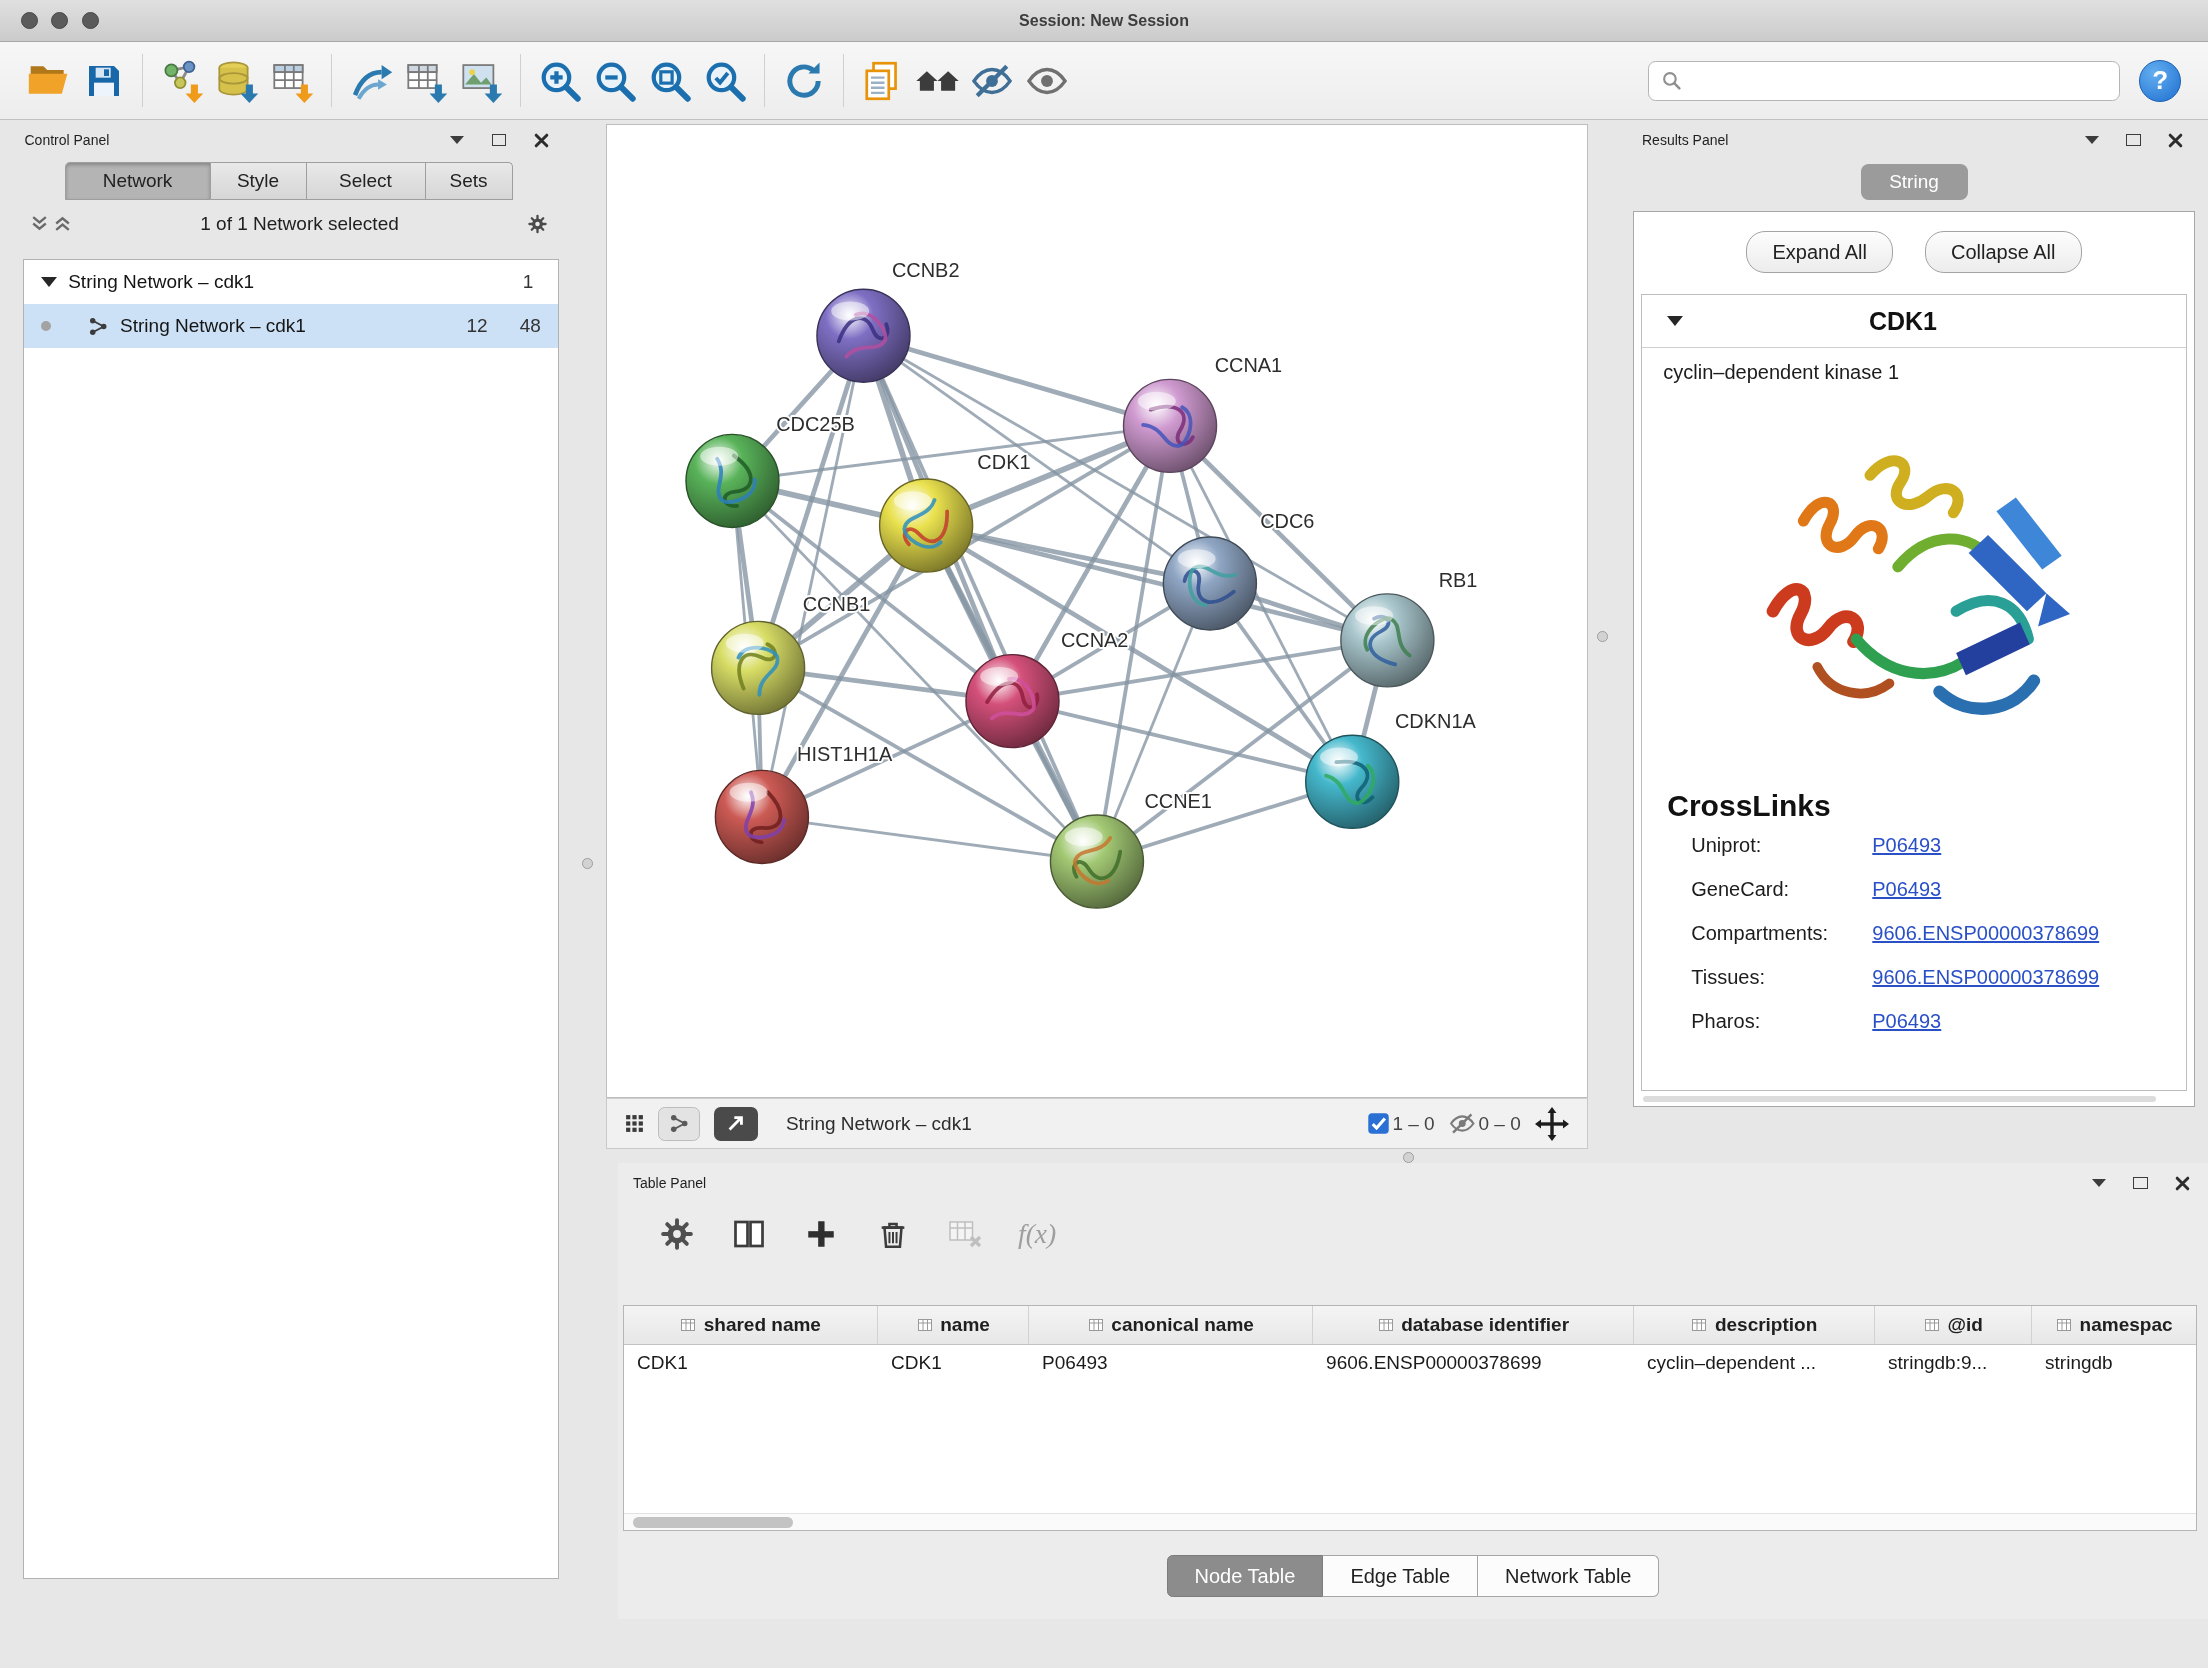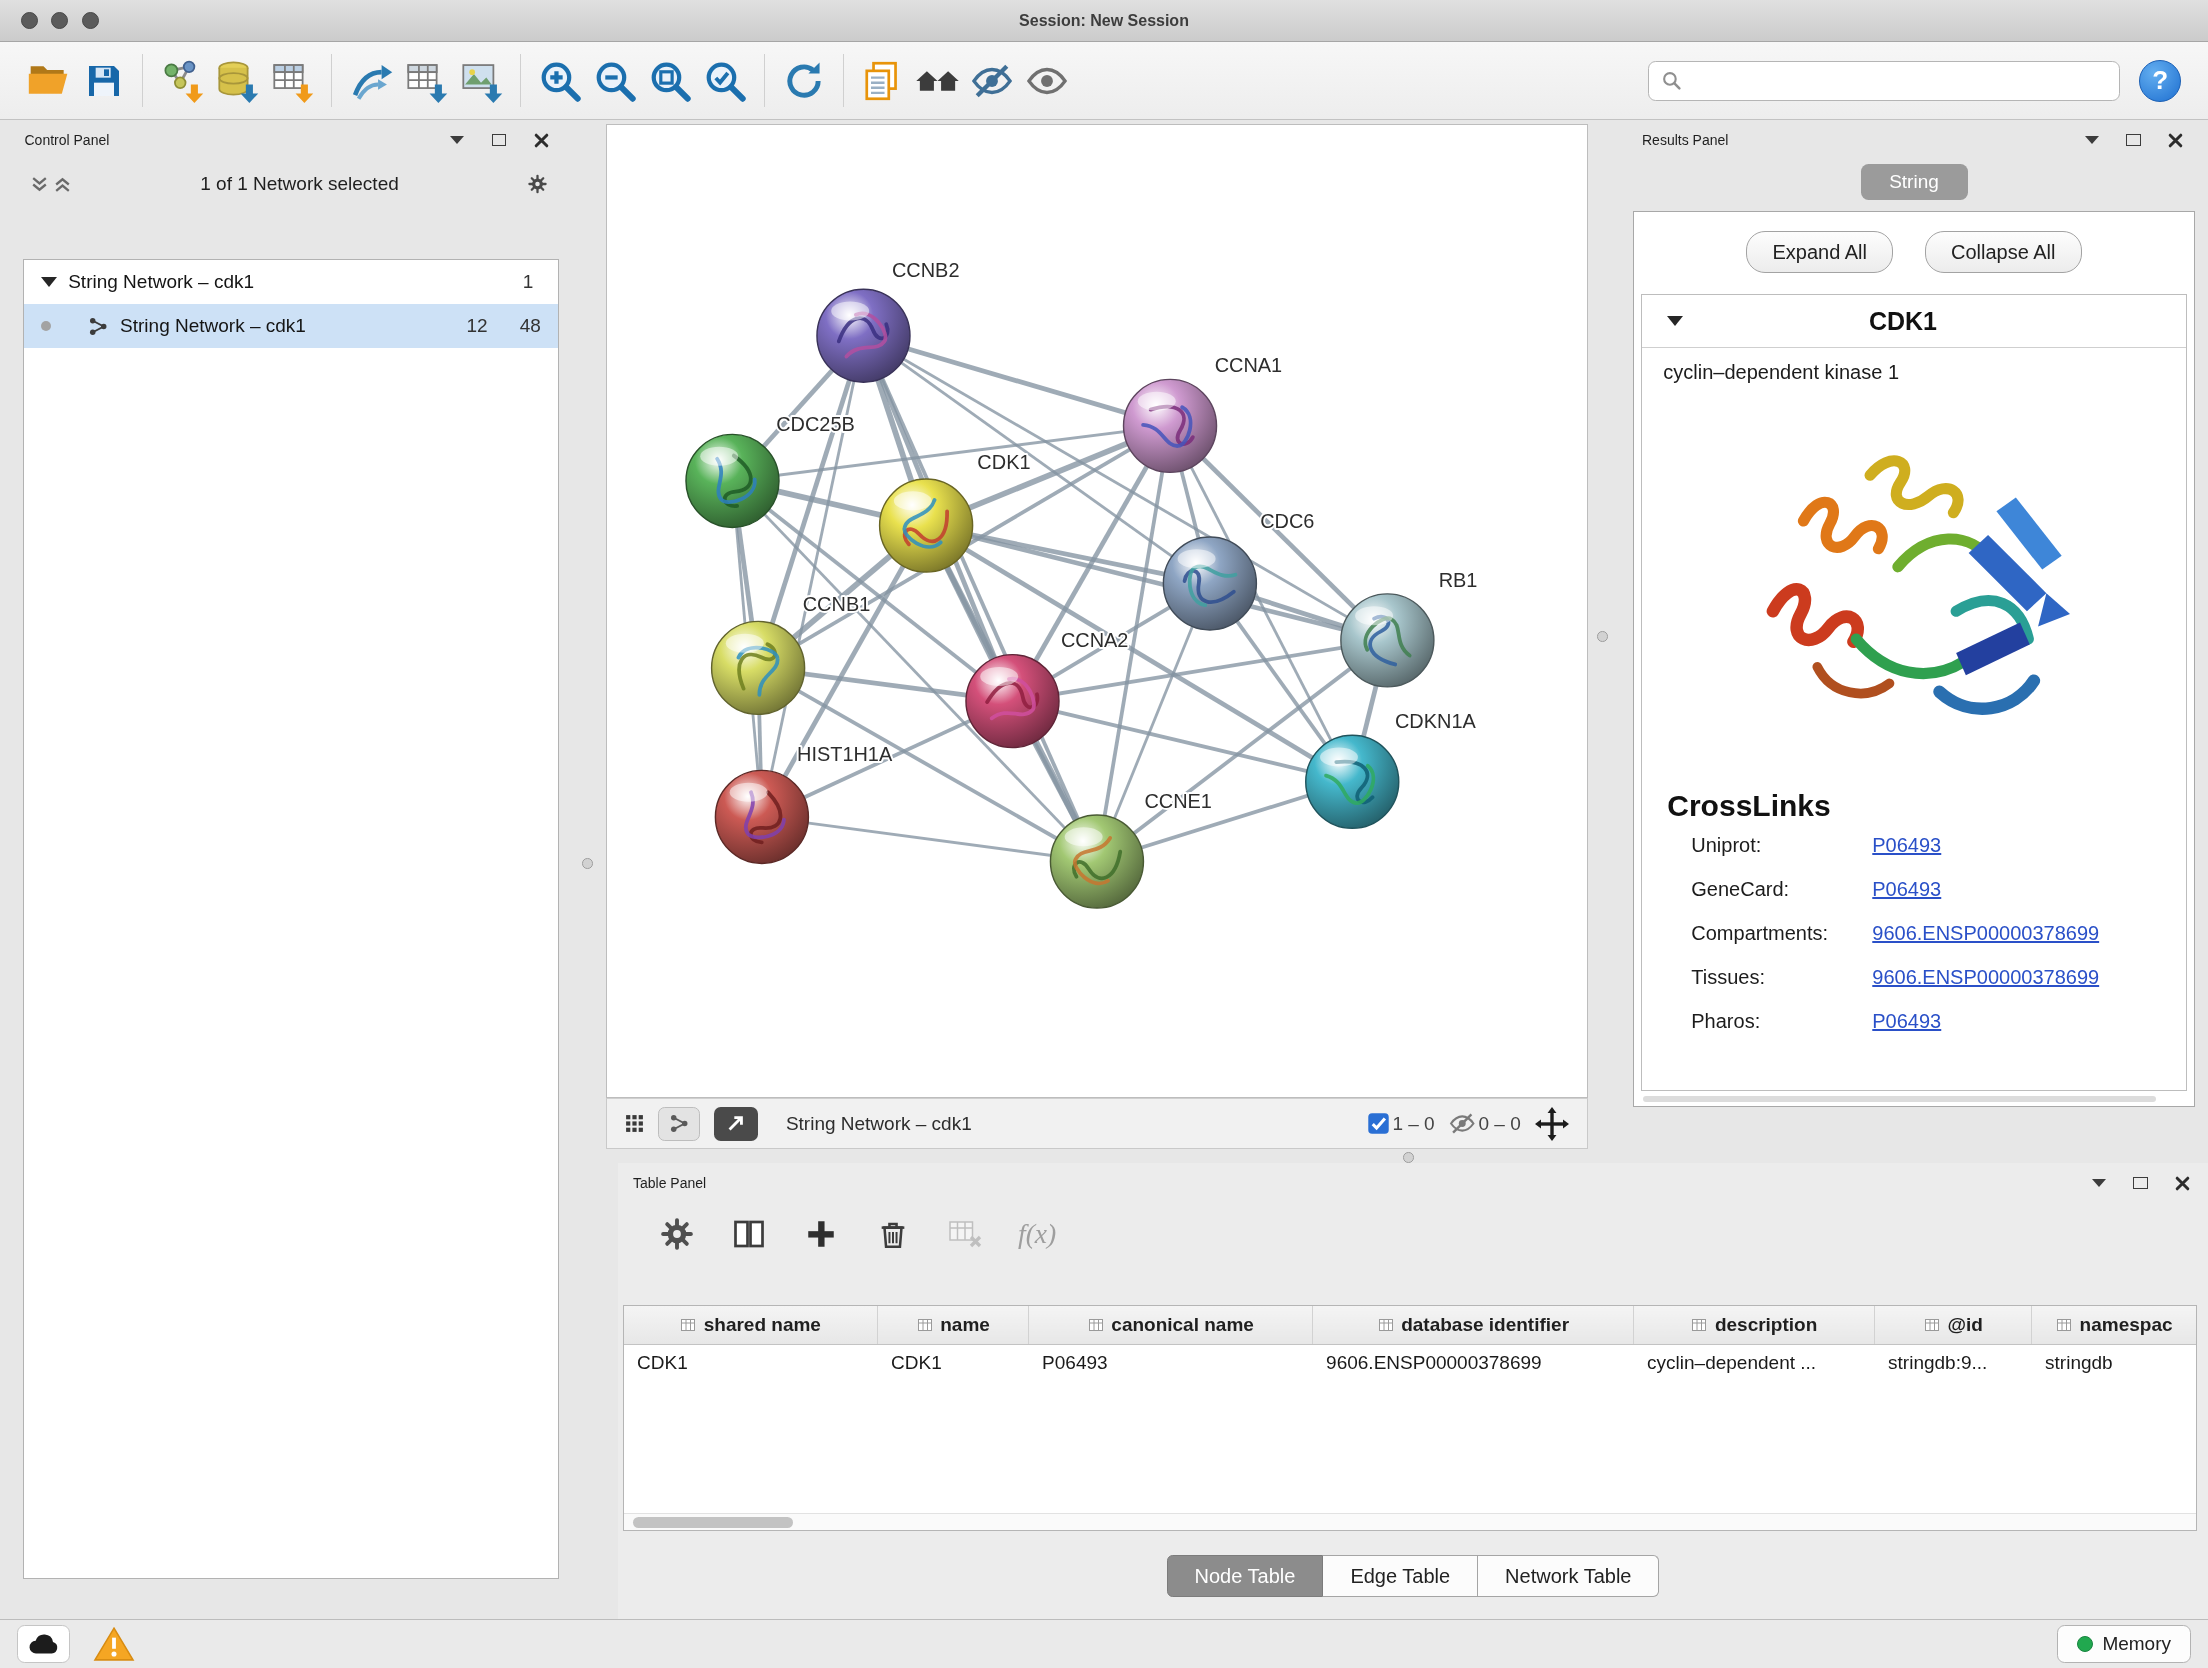--- a/index.html
+++ b/index.html
@@ -268,20 +268,26 @@
           </span>
         <span class="wi">
             <span class="maxbox"></span>
           </span>
         <span class="wi">
             <svg viewBox="0 0 16 16" width="17" height="17">
               <path d="M3 3l10 10M13 3L3 13" stroke="#2c2c2c" stroke-width="2.8" stroke-linecap="round"></path>
             </svg>
           </span>
       </span>
+    </div>
+    <div class="cp-tabs">
+      <div class="cp-tab sel" style="width:146px">Network</div>
+      <div class="cp-tab" style="width:96px">Style</div>
+      <div class="cp-tab" style="width:119px">Select</div>
+      <div class="cp-tab" style="width:87px">Sets</div>
     </div>
     <div class="cp-status">
       <span class="wi">
           <svg viewBox="0 0 20 20" width="23" height="23">
             <path d="M4 4l6 5 6-5M4 10l6 5 6-5" fill="none" stroke="#6a6a6a" stroke-width="2.2"></path>
           </svg>
         </span>
       <span class="wi">
           <svg viewBox="0 0 20 20" width="23" height="23">
             <path d="M4 16l6-5 6 5M4 10l6-5 6 5" fill="none" stroke="#6a6a6a" stroke-width="2.2"></path>
@@ -798,33 +804,15 @@
           <div class="hthumb"></div>
         </div>
     </div>
     <div class="seg">
       <div class="seg-btn sel">Node Table</div>
       <div class="seg-btn">Edge Table</div>
       <div class="seg-btn">Network Table</div>
     </div>
   </div>
 
-  <div class="statusbar">
-    <span class="sb-btn">
-        <svg viewBox="0 0 28 20" width="36" height="27">
-          <path d="M8 17a5 5 0 0 1-.5-10A7 7 0 0 1 21 8a4.6 4.6 0 0 1-1 9z" fill="#1c1c1c"></path>
-        </svg>
-      </span>
-    <span class="wi" style="width:46px;height:42px">
-        <svg viewBox="0 0 26 24" width="42" height="38">
-          <path d="M13 2L25 22H1z" fill="#f5a623" stroke="#d88c12"></path>
-          <rect x="11.8" y="8" width="2.4" height="7" fill="#fff"></rect>
-          <circle cx="13" cy="18.3" r="1.6" fill="#fff"></circle>
-        </svg>
-      </span>
-    <span class="mem-btn">
-      <span class="green-dot"></span>
-      <span>Memory</span>
-    </span>
-  </div>
 
 </div>
 
 
 </body></html>

